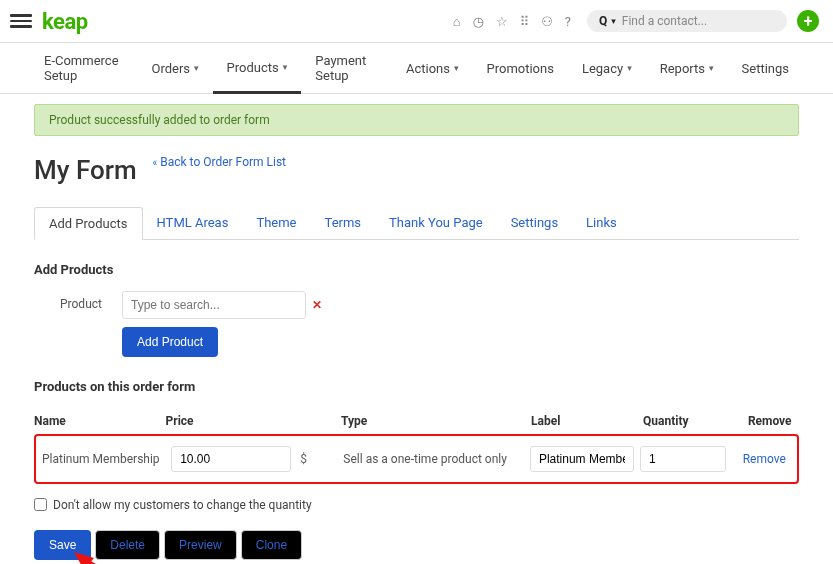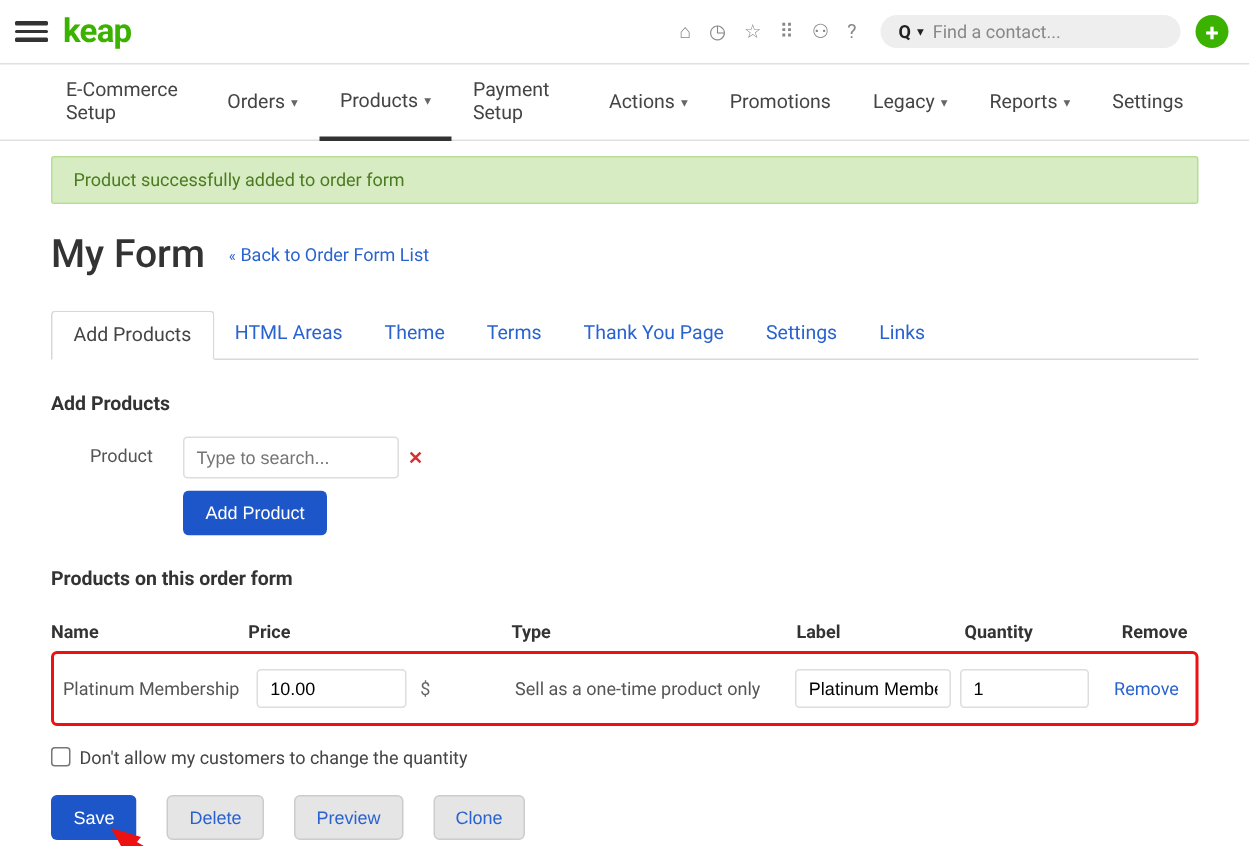--- a/index.html
+++ b/index.html
@@ -13,55 +13,55 @@
   .searchbox { background: #eee; border-radius: 16px; display: flex; align-items: center; padding: 4px 12px; width: 200px; margin-left: 10px; font-size: 12px; color: #888; }
   .searchbox .mag { color: #222; font-weight: bold; margin-right: 4px; }
   .searchbox .caret { font-size: 9px; color:#222; margin-right:6px;}
   .addbtn { width: 22px; height: 22px; background: #3cb200; border-radius: 50%; color: #fff; display: flex; align-items: center; justify-content: center; margin-left: 10px; font-weight: bold; cursor: pointer; }
   .mainnav { border-top: 1px solid #e0e0e0; border-bottom: 1px solid #e0e0e0; display: flex; padding: 0 30px; }
   .mainnav .item { padding: 10px 14px; font-size: 13px; color: #444; cursor: pointer; display:flex; align-items:center; }
   .mainnav .item.active { border-bottom: 3px solid #333; margin-bottom:-1px; }
   .mainnav .chev { font-size: 9px; margin-left: 4px; color:#666;}
   .content { padding: 10px 34px 30px 34px; }
   .alert { background: #d8ecc3; border: 1px solid #b7dd95; color: #4a7b1f; padding: 8px 14px; font-size: 12px; margin-bottom: 19px; border-radius:2px;}
-  .titlebar { display: flex; align-items: center; margin-bottom: 22px; }
+  .titlebar { display: flex; align-items: flex-start; margin-bottom: 22px; }
   .titlebar h1 { font-size: 26px; font-weight: 500; color: #333; margin-right: 16px; }
   .backlink { color: #2a63cf; font-size: 12px; }
   .backlink span.ar { font-size:10px;}
   .subnav { border-bottom: 1px solid #d8d8d8; display: flex; }
   .subnav .tab { padding: 8px 14px; font-size: 13px; color: #2a63cf; cursor: pointer; }
   .subnav .tab.active { border: 1px solid #d8d8d8; border-bottom: 1px solid #fff; margin-bottom: -1px; border-radius: 3px 3px 0 0; color: #444; background:#fff;}
   h3.section { font-size: 13px; font-weight: 700; margin: 22px 0 14px 0; color:#333;}
   .addrow { display: flex; align-items: flex-start; margin-left: 26px; }
   .addrow label { font-size: 12px; color: #555; width: 62px; padding-top: 6px; }
   .addrow .col { display:flex; flex-direction:column; align-items:flex-start;}
   .addrow .inwrap { display:flex; align-items:center;}
-  .addrow input { border: 1px solid #ddd; border-radius: 3px; padding: 6px 8px; font-size: 12px; width: 144px; color:#888;}
+  .addrow input { border: 1px solid #ddd; border-radius: 3px; padding: 6px 8px; font-size: 12px; width: 184px; color:#888;}
   .x { color: #d9302c; font-weight: bold; margin-left: 6px; font-size: 12px; cursor:pointer;}
   .btn { border-radius: 4px; padding: 7px 14px; font-size: 12px; cursor: pointer; border:1px solid transparent; display:inline-block;}
   .btn-primary { background: #1d56c9; color: #fff; }
   .btn-addprod { margin-top: 8px;}
   .table { margin-top: 6px; }
   .thead { display: flex; font-size: 12px; font-weight: 700; color: #333; padding: 6px 0; }
   .col-name { width: 135px; }
   .col-price { width: 180px; }
   .col-type { width: 195px; }
   .col-label { width: 115px; }
   .col-qty { width: 100px; }
   .col-rem { width: 60px; text-align:center;}
   .trow { display: flex; align-items: center; border: 2px solid #e11; border-radius: 4px; padding: 10px 4px 10px 6px; font-size: 12px; color: #555; }
   .trow input { border: 1px solid #ddd; border-radius: 3px; padding: 5px 8px; font-size: 12px; }
-  .trow .price input { width: 100px; }
+  .trow .price input { width: 120px; }
   .trow .price .cur { margin-left: 6px; color:#666;}
   .trow .label input { width: 104px; }
   .trow .qty input { width: 86px; }
   .trow .rem a { color: #2a63cf; }
   .lockrow { margin: 14px 0 18px 0; display: flex; align-items: flex-start; font-size: 12px; color: #444; }
   .lockrow input { margin-right: 6px; }
-  .actions .btn-outline { background: #e5e5e5; border: 1px solid #ccc; color: #2a63cf; margin-left:20px;}
+  .actions .btn-outline { background: #000000; border: 1px solid #ccc; color: #2a63cf; margin-left:4px;}
   .actions { display:flex; align-items:center; position:relative;}
   .arrow { position:absolute; left:40px; top:22px;}
   .arrow svg { width:60px; height:40px; }
 </style>
 </head>
 <body>
 
 <div class="topbar">
   <div class="hamburger">
       <div></div>

